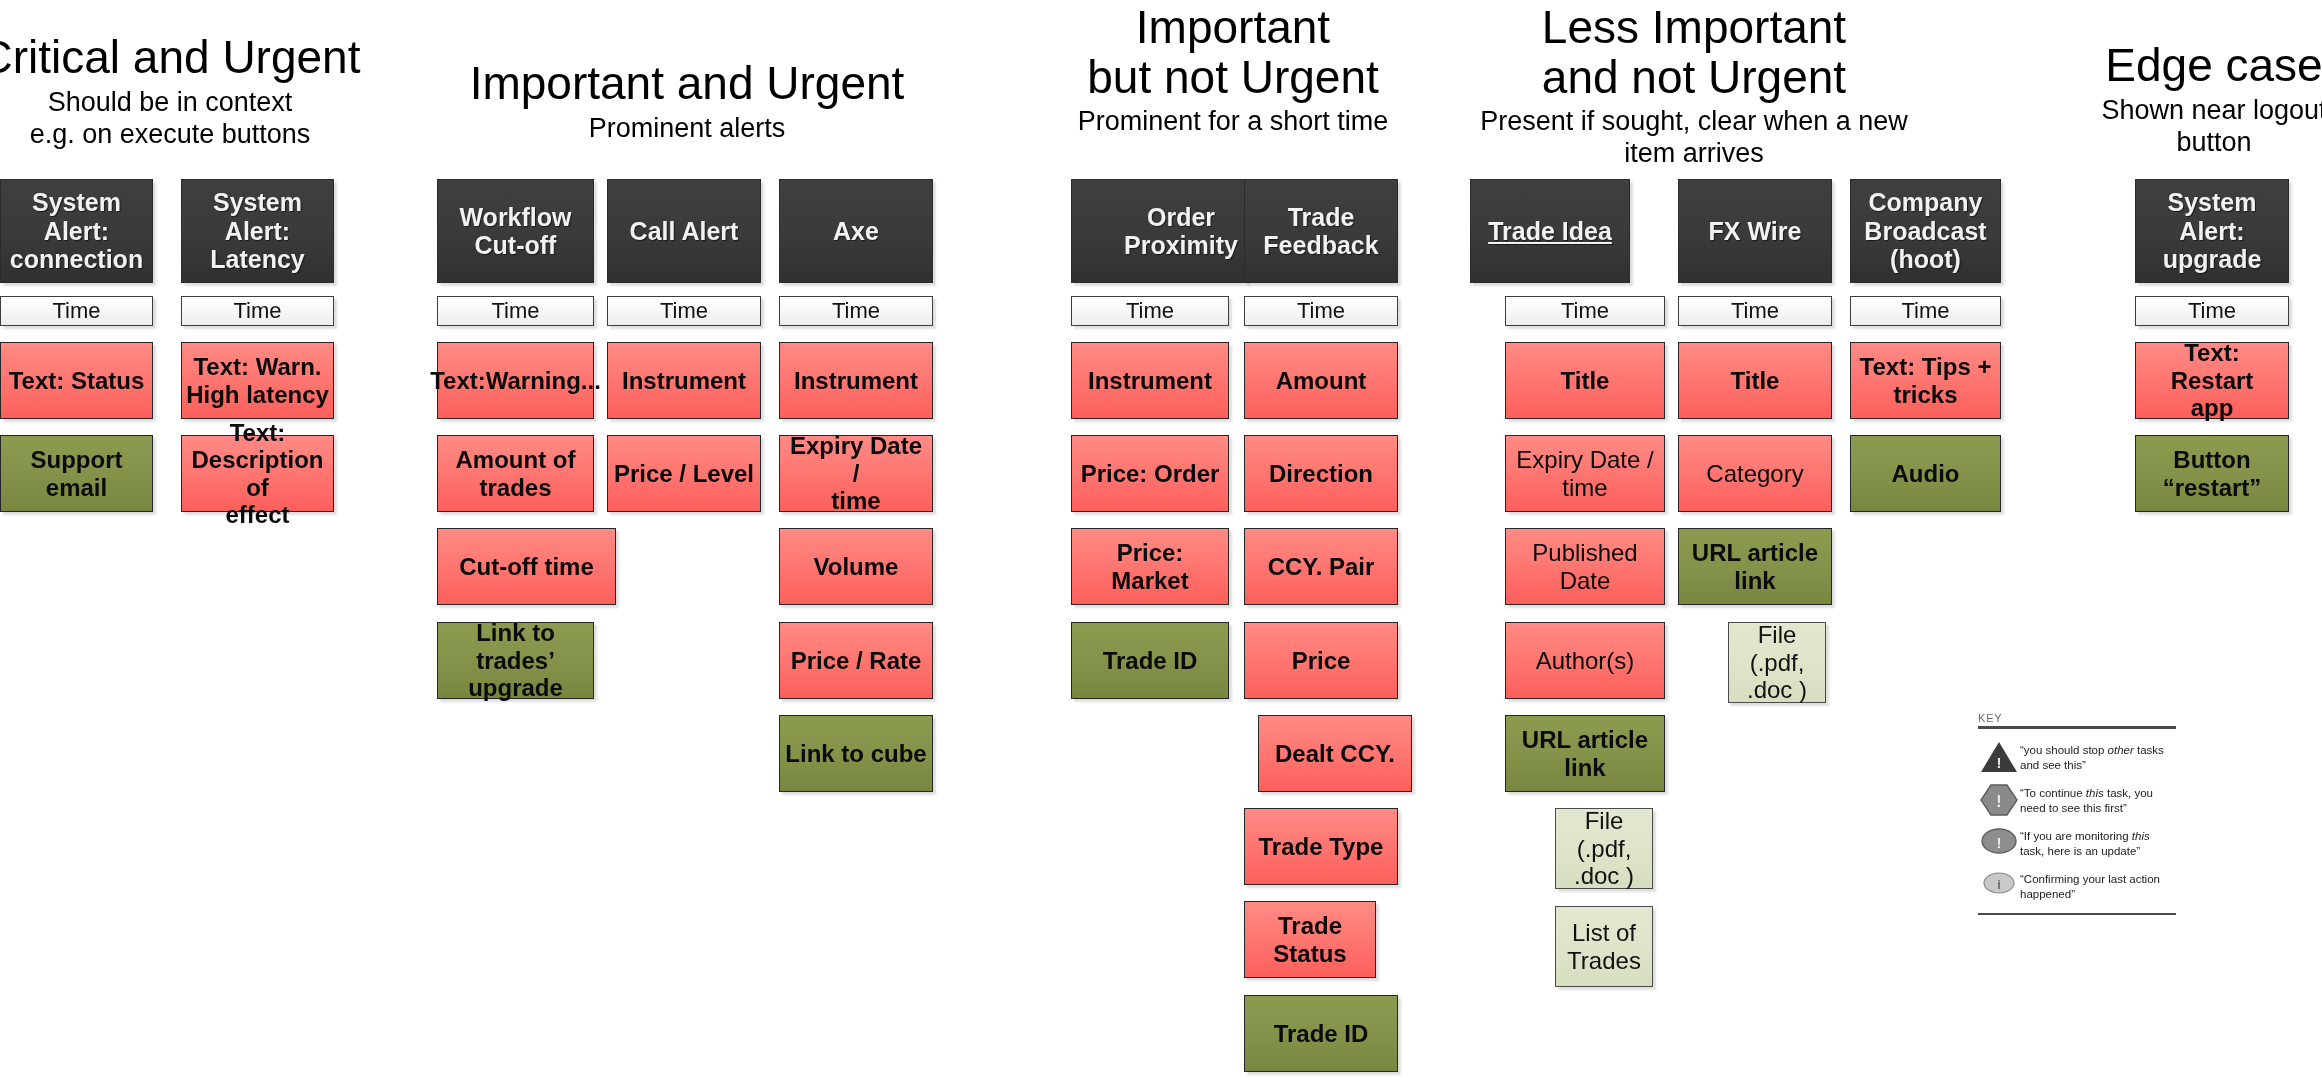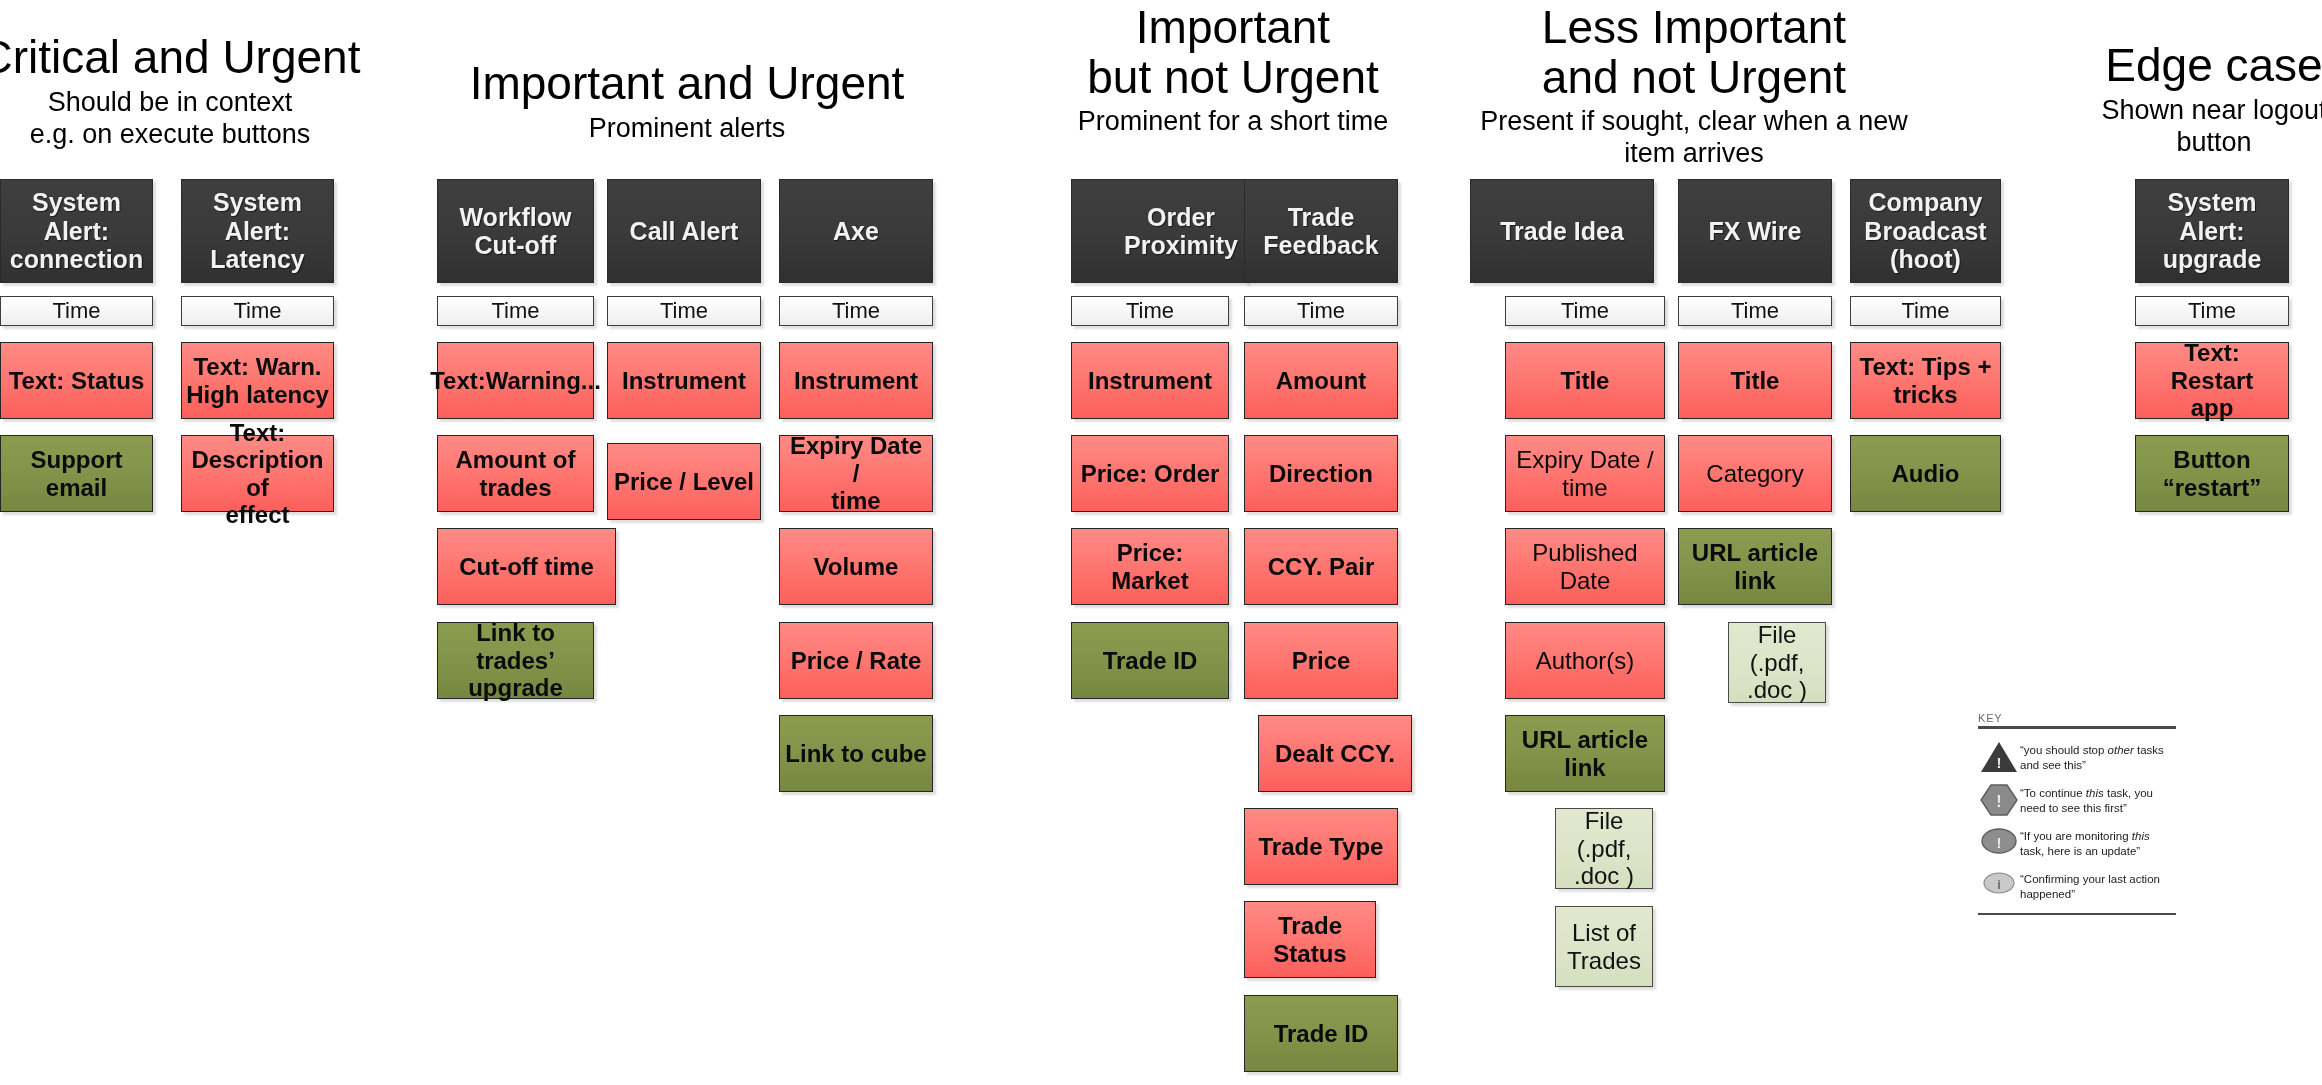--- a/index.html
+++ b/index.html
@@ -168,21 +168,21 @@
     <div class="box time" style="left: 437px; top: 296px; width: 157px; height: 30px;">Time</div>
     <div class="box red" style="left: 437px; top: 342px; width: 157px; height: 77px;">Text:Warning...</div>
     <div class="box red" style="left: 437px; top: 435px; width: 157px; height: 77px;">Amount of
 trades</div>
     <div class="box red" style="left: 437px; top: 528px; width: 179px; height: 77px;">Cut-off time</div>
     <div class="box green" style="left: 437px; top: 622px; width: 157px; height: 77px;">Link to trades’
 upgrade</div>
     <div class="box dark" style="left: 607px; top: 179px; width: 154px; height: 104px;">Call Alert</div>
     <div class="box time" style="left: 607px; top: 296px; width: 154px; height: 30px;">Time</div>
     <div class="box red" style="left: 607px; top: 342px; width: 154px; height: 77px;">Instrument</div>
-    <div class="box red" style="left: 607px; top: 435px; width: 154px; height: 77px; margin-top: 8px;">Price / Level</div>
+    <div class="box red" style="left: 607px; top: 435px; width: 154px; height: 77px;">Price / Level</div>
     <div class="box dark" style="left: 779px; top: 179px; width: 154px; height: 104px;">Axe</div>
     <div class="box time" style="left: 779px; top: 296px; width: 154px; height: 30px;">Time</div>
     <div class="box red" style="left: 779px; top: 342px; width: 154px; height: 77px;">Instrument</div>
     <div class="box red" style="left: 779px; top: 435px; width: 154px; height: 77px;">Expiry Date /
 time</div>
     <div class="box red" style="left: 779px; top: 528px; width: 154px; height: 77px;">Volume</div>
     <div class="box red" style="left: 779px; top: 622px; width: 154px; height: 77px;">Price / Rate</div>
     <div class="box green" style="left: 779px; top: 715px; width: 154px; height: 77px;">Link to cube</div>
     <div class="col-head" style="left: 937px; top: 3px; width: 592px;">
       <div class="col-title">Important
@@ -206,21 +206,21 @@
     <div class="box red" style="left: 1244px; top: 715px; width: 154px; height: 77px; margin-left: 14px;">Dealt CCY.</div>
     <div class="box red" style="left: 1244px; top: 808px; width: 154px; height: 77px;">Trade Type</div>
     <div class="box red" style="left: 1244px; top: 901px; width: 132px; height: 77px;">Trade Status</div>
     <div class="box green" style="left: 1244px; top: 995px; width: 154px; height: 77px;">Trade ID</div>
     <div class="col-head" style="left: 1398px; top: 3px; width: 592px;">
       <div class="col-title">Less Important
 and not Urgent</div>
       <div class="col-sub">Present if sought, clear when a new
 item arrives</div>
     </div>
-    <div class="box dark" style="left: 1470px; top: 179px; width: 184px; height: 104px;">Trade Idea</div>
+    <div class="box dark" style="left: 1470px; top: 179px; width: 160px; height: 104px; text-decoration: underline;">Trade Idea</div>
     <div class="box time" style="left: 1505px; top: 296px; width: 160px; height: 30px;">Time</div>
     <div class="box red" style="left: 1505px; top: 342px; width: 160px; height: 77px;">Title</div>
     <div class="box red regular" style="left: 1505px; top: 435px; width: 160px; height: 77px;">Expiry Date /
 time</div>
     <div class="box red regular" style="left: 1505px; top: 528px; width: 160px; height: 77px;">Published Date</div>
     <div class="box red regular" style="left: 1505px; top: 622px; width: 160px; height: 77px;">Author(s)</div>
     <div class="box green" style="left: 1505px; top: 715px; width: 160px; height: 77px;">URL article link</div>
     <div class="box pale" style="left: 1555px; top: 808px; width: 98px; height: 81px;">File (.pdf,
 .doc )</div>
     <div class="box pale" style="left: 1555px; top: 906px; width: 98px; height: 81px;">List of

